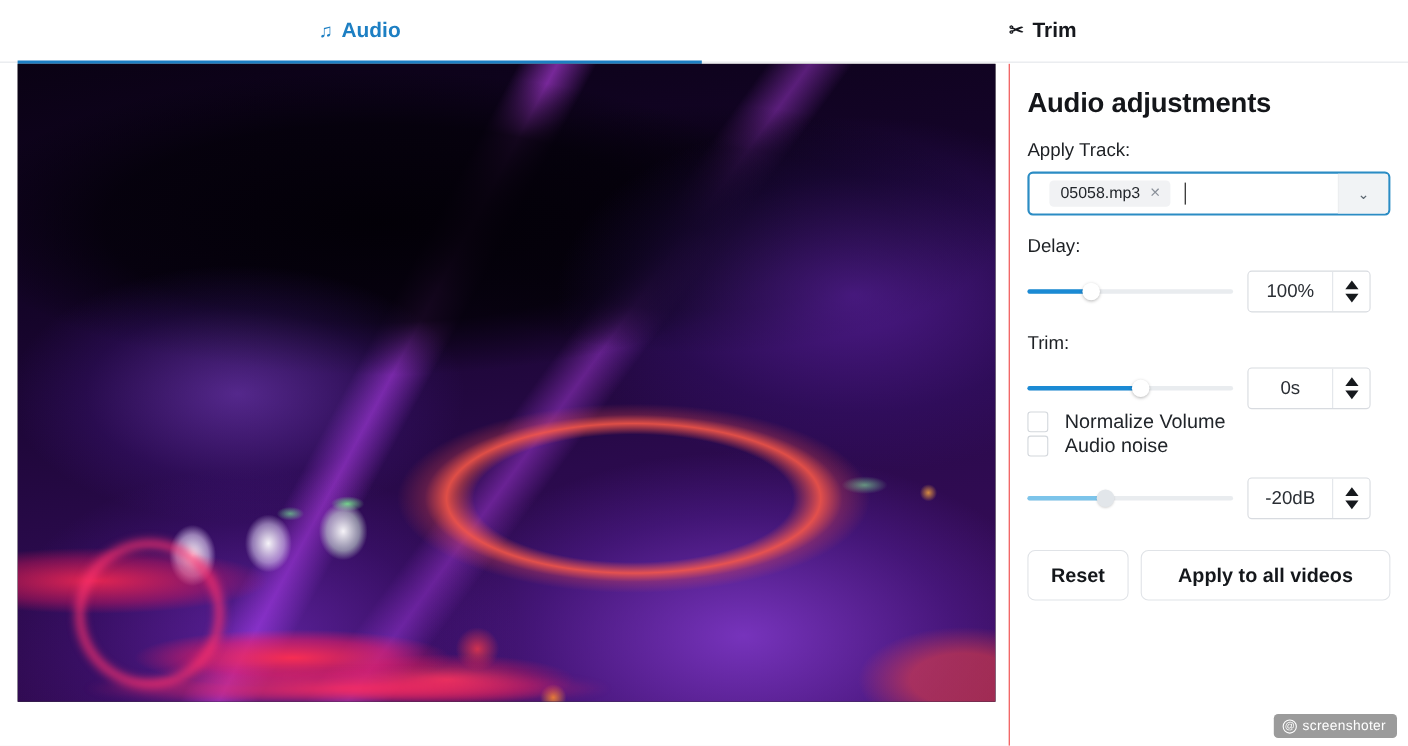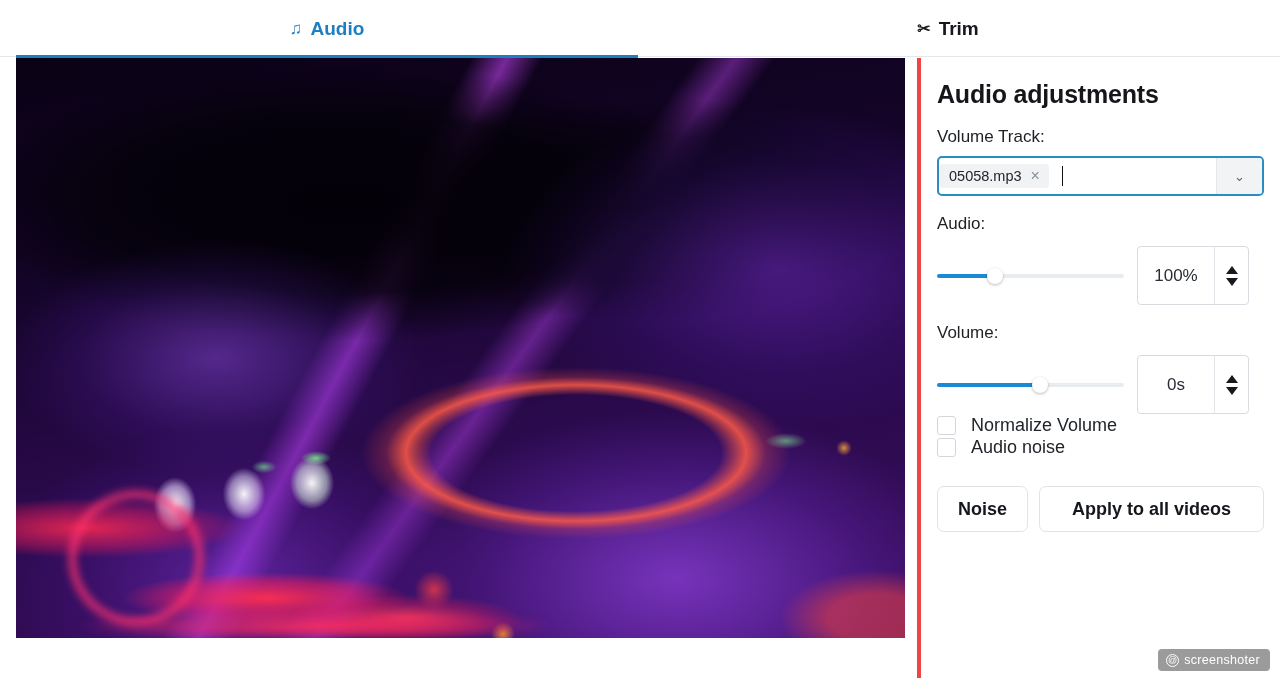--- a/index.html
+++ b/index.html
@@ -113,21 +113,21 @@
     filter: blur(3px);
     pointer-events: none;
   }
 
   
   .panel {
     position: absolute;
     left: 917px; top: 58px;
     width: 363px; height: 620px;
     background: #ffffff;
-    border-left: 4px solid #ef4444;
+    border-left: 1px solid #ef4444;
     padding: 22px 16px 0 16px;
   }
   .panel-title {
     font-size: 25px;
     font-weight: bold;
     color: #14161a;
     margin: 0 0 18px 0;
     letter-spacing: -0.2px;
   }
   .field-label {
@@ -138,21 +138,21 @@
 
   
   .multiselect {
     position: relative;
     display: flex;
     align-items: center;
     height: 40px;
     border: 2px solid #2b8cc4;
     border-radius: 5px;
     background: #ffffff;
-    padding-left: 0;
+    padding-left: 18px;
   }
   .chip {
     display: inline-flex;
     align-items: center;
     gap: 9px;
     background: #f1f2f4;
     border-radius: 4px;
     padding: 4px 9px 4px 10px;
     font-size: 14.5px;
     color: #22262b;
@@ -223,21 +223,21 @@
     box-shadow: 0 1px 3px rgba(0,0,0,.28);
     transform: translateX(-8px);
   }
   .slider.muted .slider-fill { background: #7cc4ea; }
   .slider.muted .slider-thumb { background: #e2e6ea; box-shadow: 0 1px 2px rgba(0,0,0,.15); }
 
   .spinner {
     display: flex;
     align-items: stretch;
     width: 112px;
-    height: 59px;
+    height: 38px;
     border: 1px solid #d8dbe0;
     border-radius: 4px;
     background: #ffffff;
     overflow: hidden;
   }
   .spinner-value {
     flex: 1;
     display: flex;
     align-items: center;
     justify-content: center;
@@ -350,32 +350,32 @@
   </div>
 
   <div class="video-pane">
     <div class="video-canvas"></div>
   </div>
 
   <div class="panel">
 
     <h1 class="panel-title">Audio adjustments</h1>
 
-    <div class="field-label">Volume Track:</div>
+    <div class="field-label">Apply Track:</div>
     <div class="multiselect">
       <span class="chip">
         <span>05058.mp3</span>
         <span class="chip-remove">×</span>
       </span>
       <span class="ms-cursor"></span>
       <span class="ms-caret">⌄</span>
     </div>
 
     <div class="section">
-      <div class="field-label">Audio:</div>
+      <div class="field-label">Delay:</div>
       <div class="control-row">
         <div class="slider">
           <div class="slider-track"></div>
           <div class="slider-fill" style="width: 31%;"></div>
           <div class="slider-thumb" style="left: 31%;"></div>
         </div>
         <div class="spinner">
           <div class="spinner-value">100%</div>
           <div class="spinner-arrows">
             <div class="spin-btn up">
@@ -383,21 +383,21 @@
               </div>
             <div class="spin-btn down">
                 <span class="tri-down"></span>
               </div>
           </div>
         </div>
       </div>
     </div>
 
     <div class="section">
-      <div class="field-label">Volume:</div>
+      <div class="field-label">Trim:</div>
       <div class="control-row">
         <div class="slider">
           <div class="slider-track"></div>
           <div class="slider-fill" style="width: 55%;"></div>
           <div class="slider-thumb" style="left: 55%;"></div>
         </div>
         <div class="spinner">
           <div class="spinner-value">0s</div>
           <div class="spinner-arrows">
             <div class="spin-btn up">
@@ -414,24 +414,42 @@
     <div class="checkrow">
       <span class="checkbox"></span>
       <span class="checkrow-label">Normalize Volume</span>
     </div>
     <div class="checkrow">
       <span class="checkbox"></span>
       <span class="checkrow-label">Audio noise</span>
     </div>
 
     <div class="section">
+      <div class="control-row">
+        <div class="slider muted">
+          <div class="slider-track"></div>
+          <div class="slider-fill" style="width: 38%;"></div>
+          <div class="slider-thumb" style="left: 38%;"></div>
+        </div>
+        <div class="spinner">
+          <div class="spinner-value">-20dB</div>
+          <div class="spinner-arrows">
+            <div class="spin-btn up">
+                <span class="tri-up"></span>
+              </div>
+            <div class="spin-btn down">
+                <span class="tri-down"></span>
+              </div>
+          </div>
+        </div>
+      </div>
     </div>
 
     <div class="buttons">
-      <button class="btn btn-reset">Noise</button>
+      <button class="btn btn-reset">Reset</button>
       <button class="btn btn-apply">Apply to all videos</button>
     </div>
   </div>
 
   <div class="watermark">
     <span class="watermark-at">@</span>
     <span>screenshoter</span>
   </div>
 
 </div>

